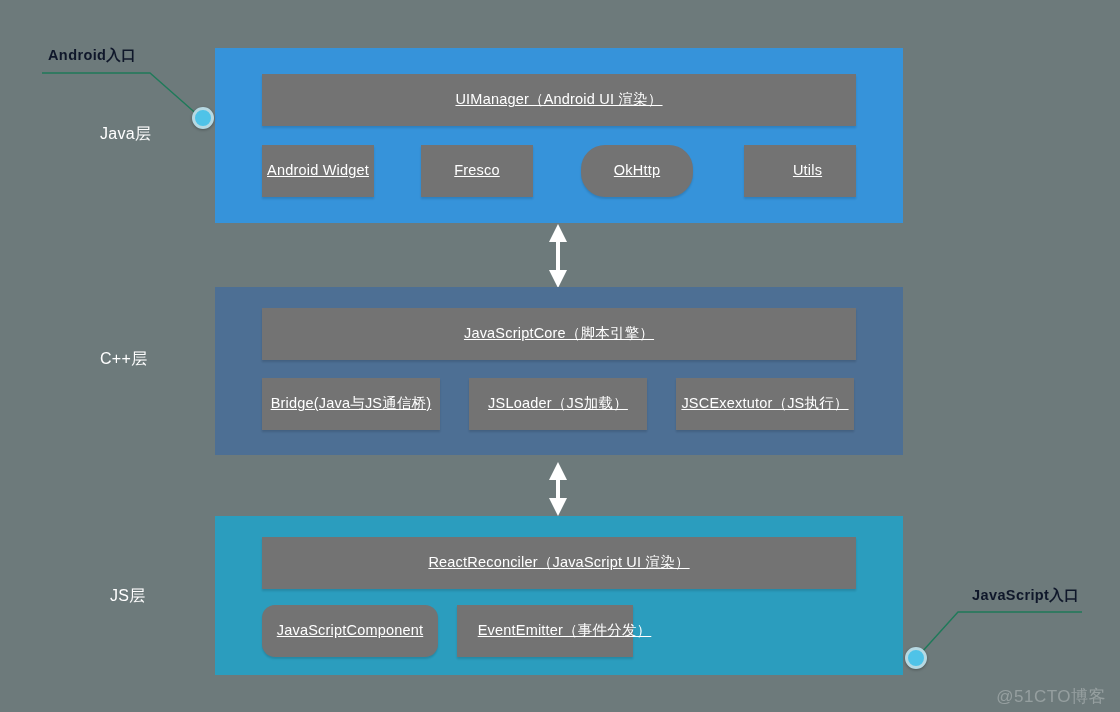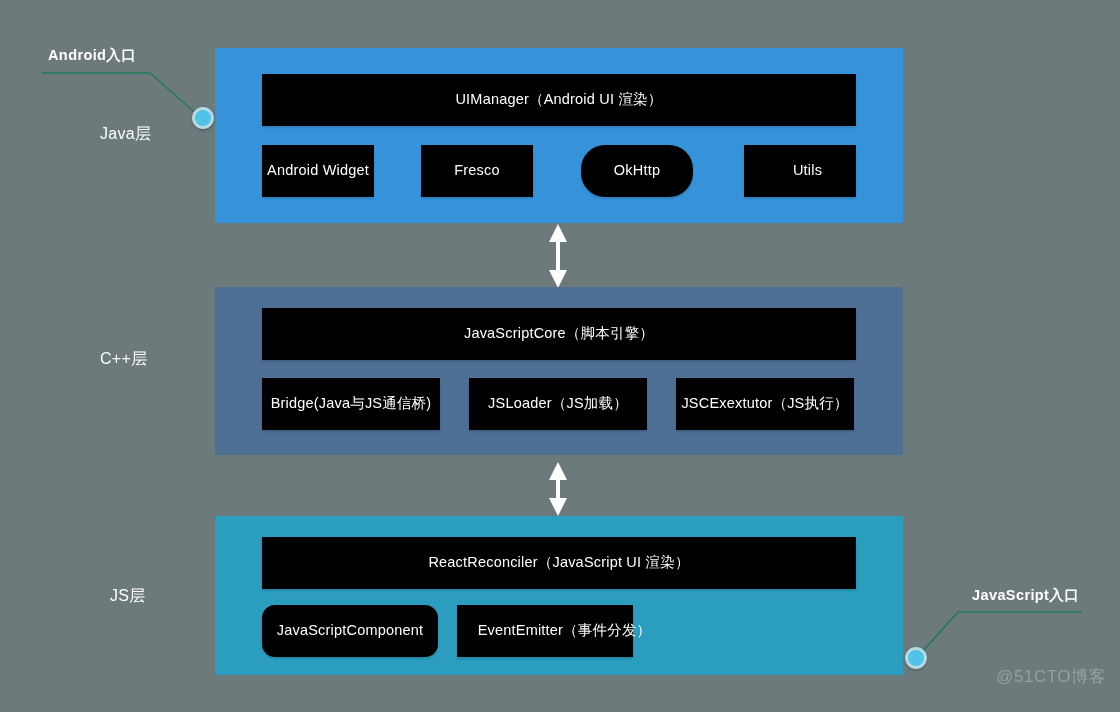--- a/index.html
+++ b/index.html
@@ -29,32 +29,33 @@
     box-sizing: border-box;
     padding: 0;
   }
   .layer-java  { top: 48px;  height: 175px; background: #3693da; }
   .layer-cpp   { top: 287px; height: 168px; background: #4d6f94; }
   .layer-js    { top: 516px; height: 159px; background: #2b9dbe; }
 
   
   .gbox {
     position: absolute;
-    background: #000000;
+    background: #737373;
     color: #ffffff;
     display: flex;
     align-items: center;
     justify-content: center;
     font-size: 14.5px;
     letter-spacing: 0.2px;
     text-align: center;
     box-shadow: 0 2px 2px rgba(0,0,0,0.13);
     box-sizing: border-box;
     line-height: 1.2;
     white-space: nowrap;
+    text-decoration: underline;
   }
   .gbox-wide { left: 47px; width: 594px; }
 
   
   .layer-java .gbox-wide   { top: 26px; height: 52px; }
   .layer-java .gbox-small  { top: 97px; height: 52px; width: 112px; }
   .layer-java .j0 { left: 47px;  }
   .layer-java .j1 { left: 206px; }
   .layer-java .j2 { left: 366px; border-radius: 24px; }
   .layer-java .j3 { left: 529px; padding-left: 15px; }
@@ -81,21 +82,21 @@
     letter-spacing: 0.3px;
     white-space: nowrap;
   }
   .label-java { left: 100px; top: 124px; }
   .label-cpp  { left: 100px; top: 349px; }
   .label-js   { left: 110px; top: 586px; }
 
   
   .callout-text {
     position: absolute;
-    color: #ffffff;
+    color: #0f172a;
     font-size: 14.5px;
     font-weight: bold;
     white-space: nowrap;
     letter-spacing: 0.4px;
   }
   .callout-android { left: 48px;  top: 46px; }
   .callout-js      { left: 972px; top: 586px; }
 
   
   #connectors {
@@ -117,21 +118,21 @@
     box-sizing: border-box;
     box-shadow: 0 1px 3px rgba(0,0,0,0.3);
   }
   .dot-android { left: 192px; top: 107px; }
   .dot-js      { left: 905px; top: 647px; }
 
   
   .watermark {
     position: absolute;
     right: 14px;
-    bottom: 24px;
+    bottom: 4px;
     color: rgba(255,255,255,0.28);
     font-size: 17px;
     letter-spacing: 0.5px;
     white-space: nowrap;
   }
 </style>
 </head>
 <body>
 
 <div id="stage">

